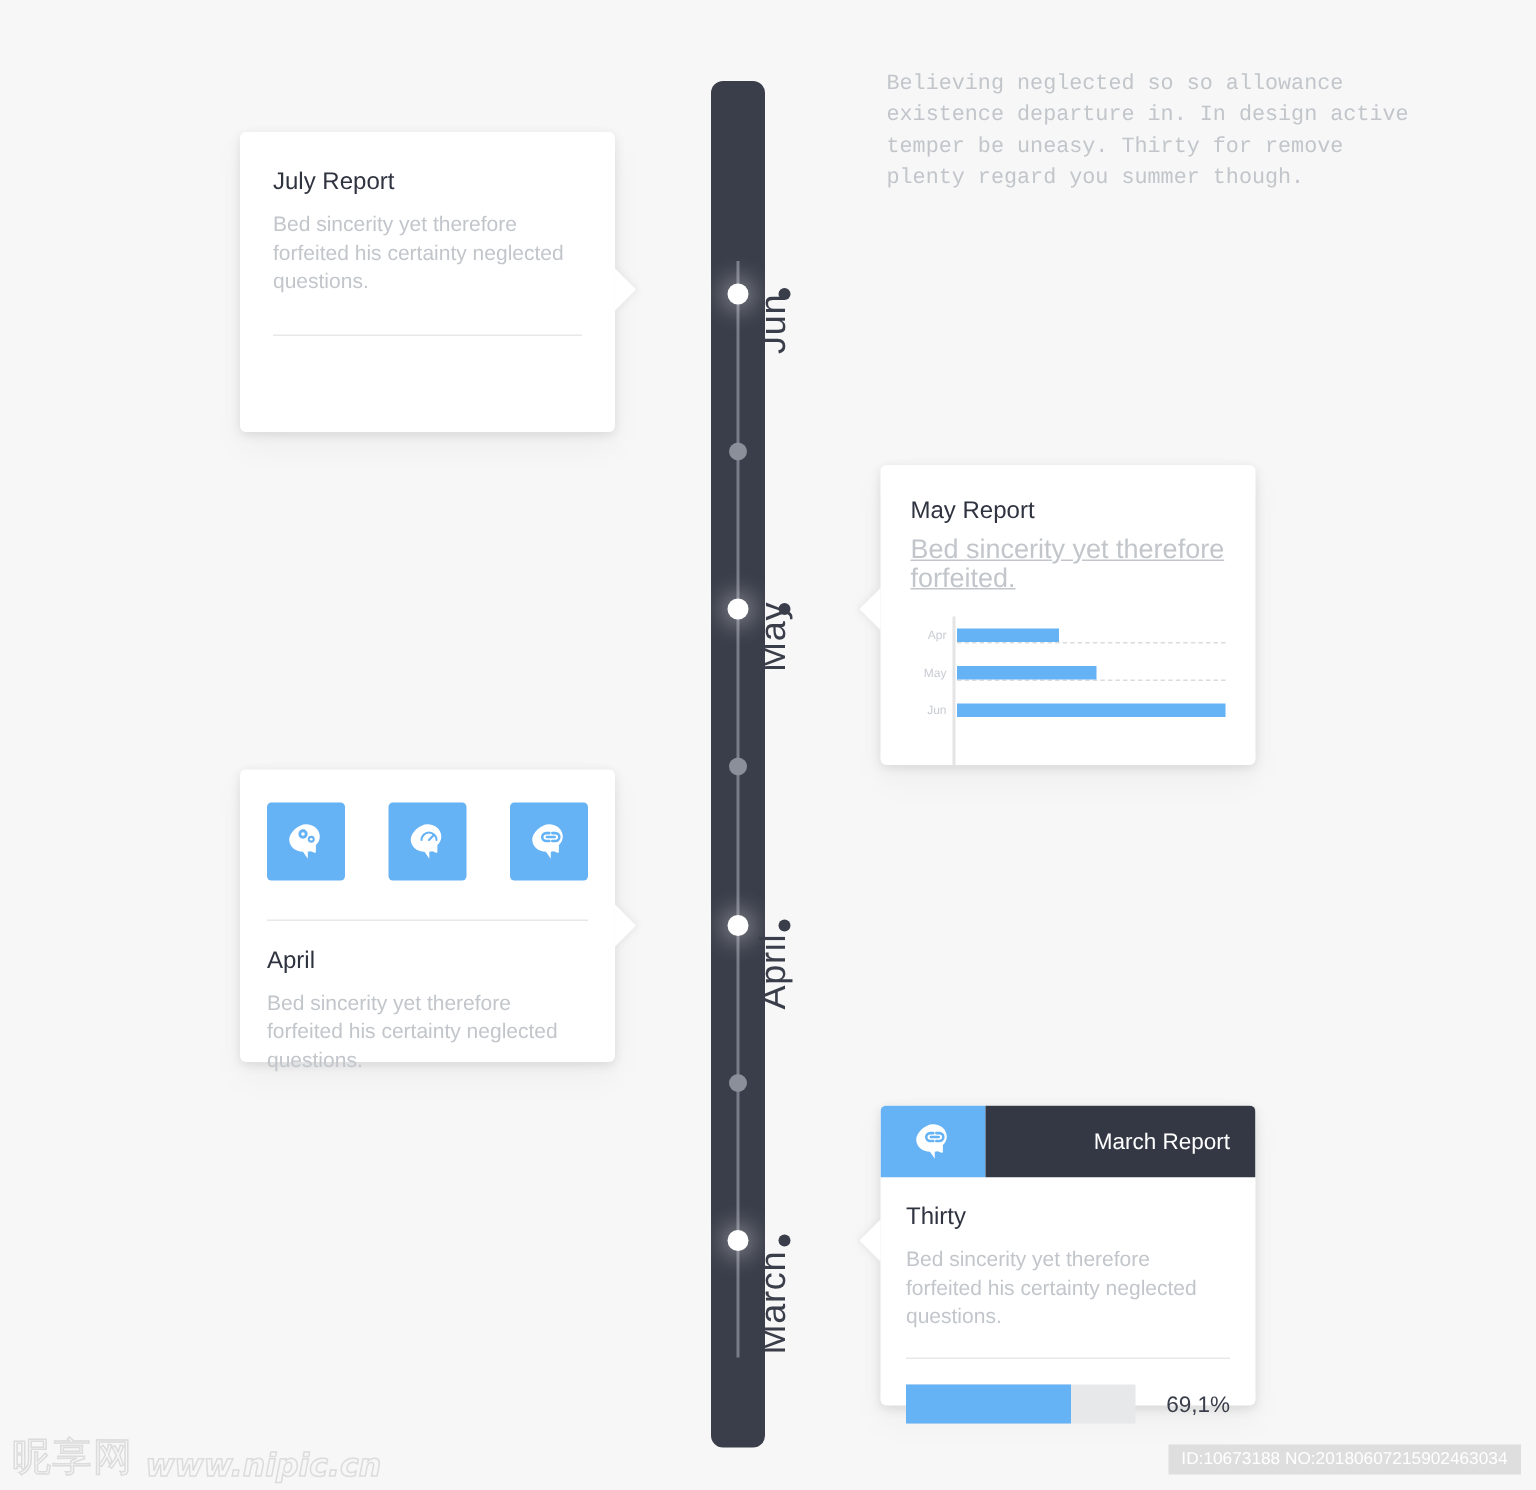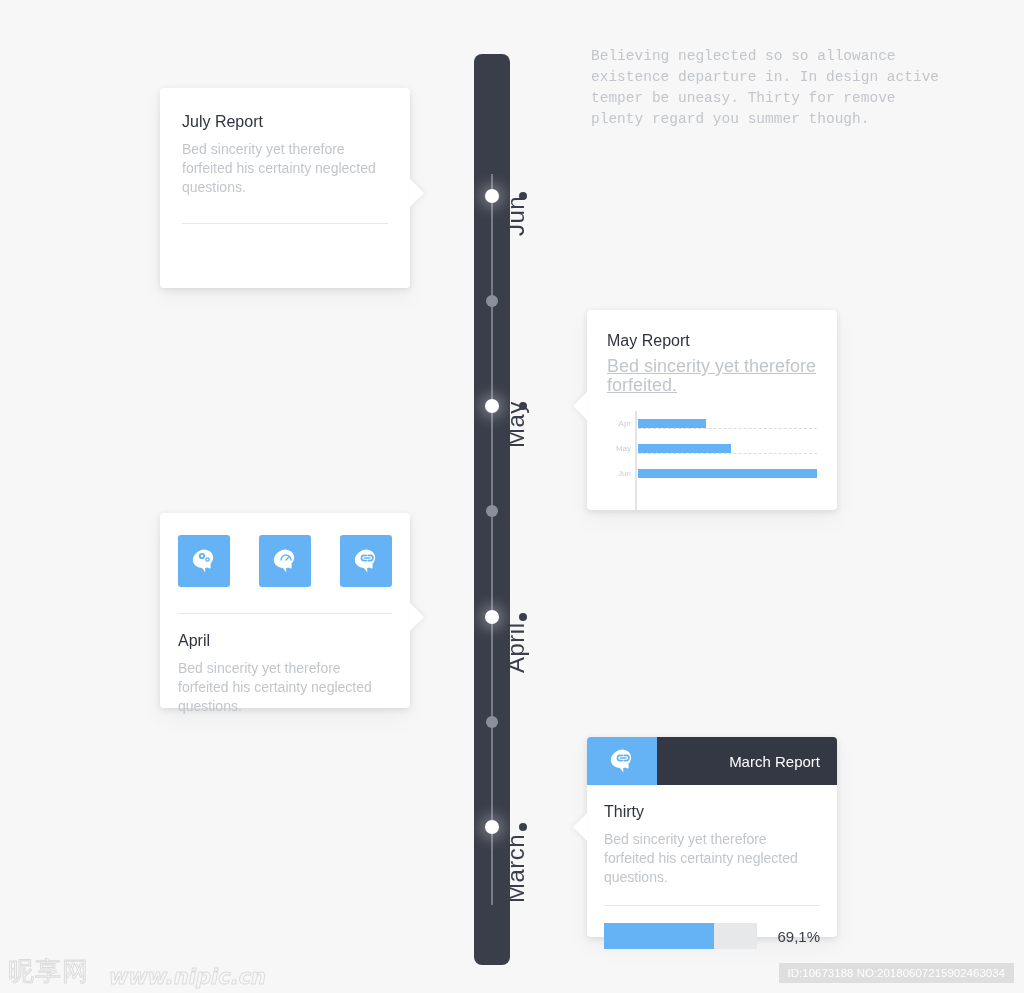--- a/index.html
+++ b/index.html
@@ -313,21 +313,21 @@
     font-size: 26px;
     letter-spacing: 1px;
     -webkit-text-stroke: 1px #dcdcdc;
     color: transparent;
     font-family: "DejaVu Sans", sans-serif;
   }
   .wm-url {
     font-size: 21px;
     font-style: italic;
     font-weight: bold;
-    margin-left: 20px;
+    margin-left: 8px;
     color: transparent;
     -webkit-text-stroke: 1px #dcdcdc;
     font-family: "DejaVu Sans", sans-serif;
   }
   .wm-right {
     position: absolute;
     right: 10px;
     bottom: 10px;
     background: #dedede;
     color: #ffffff;

